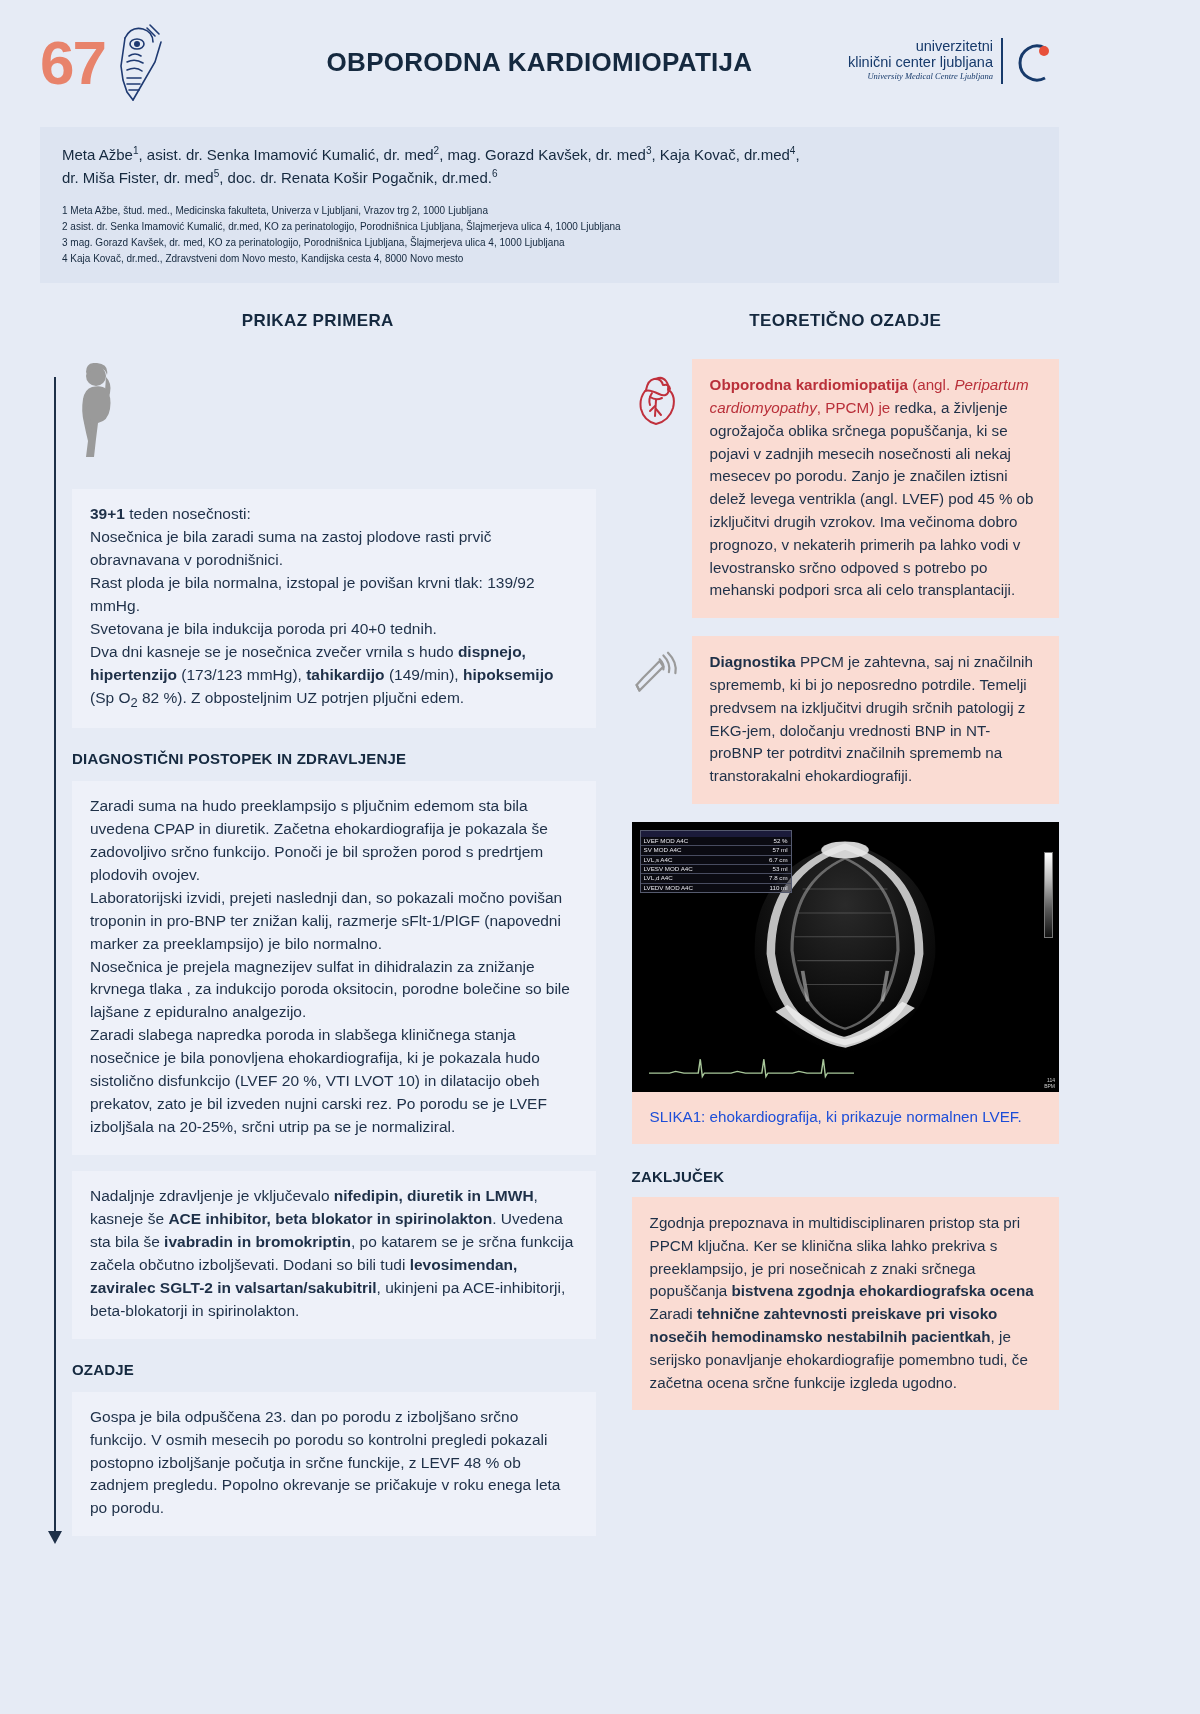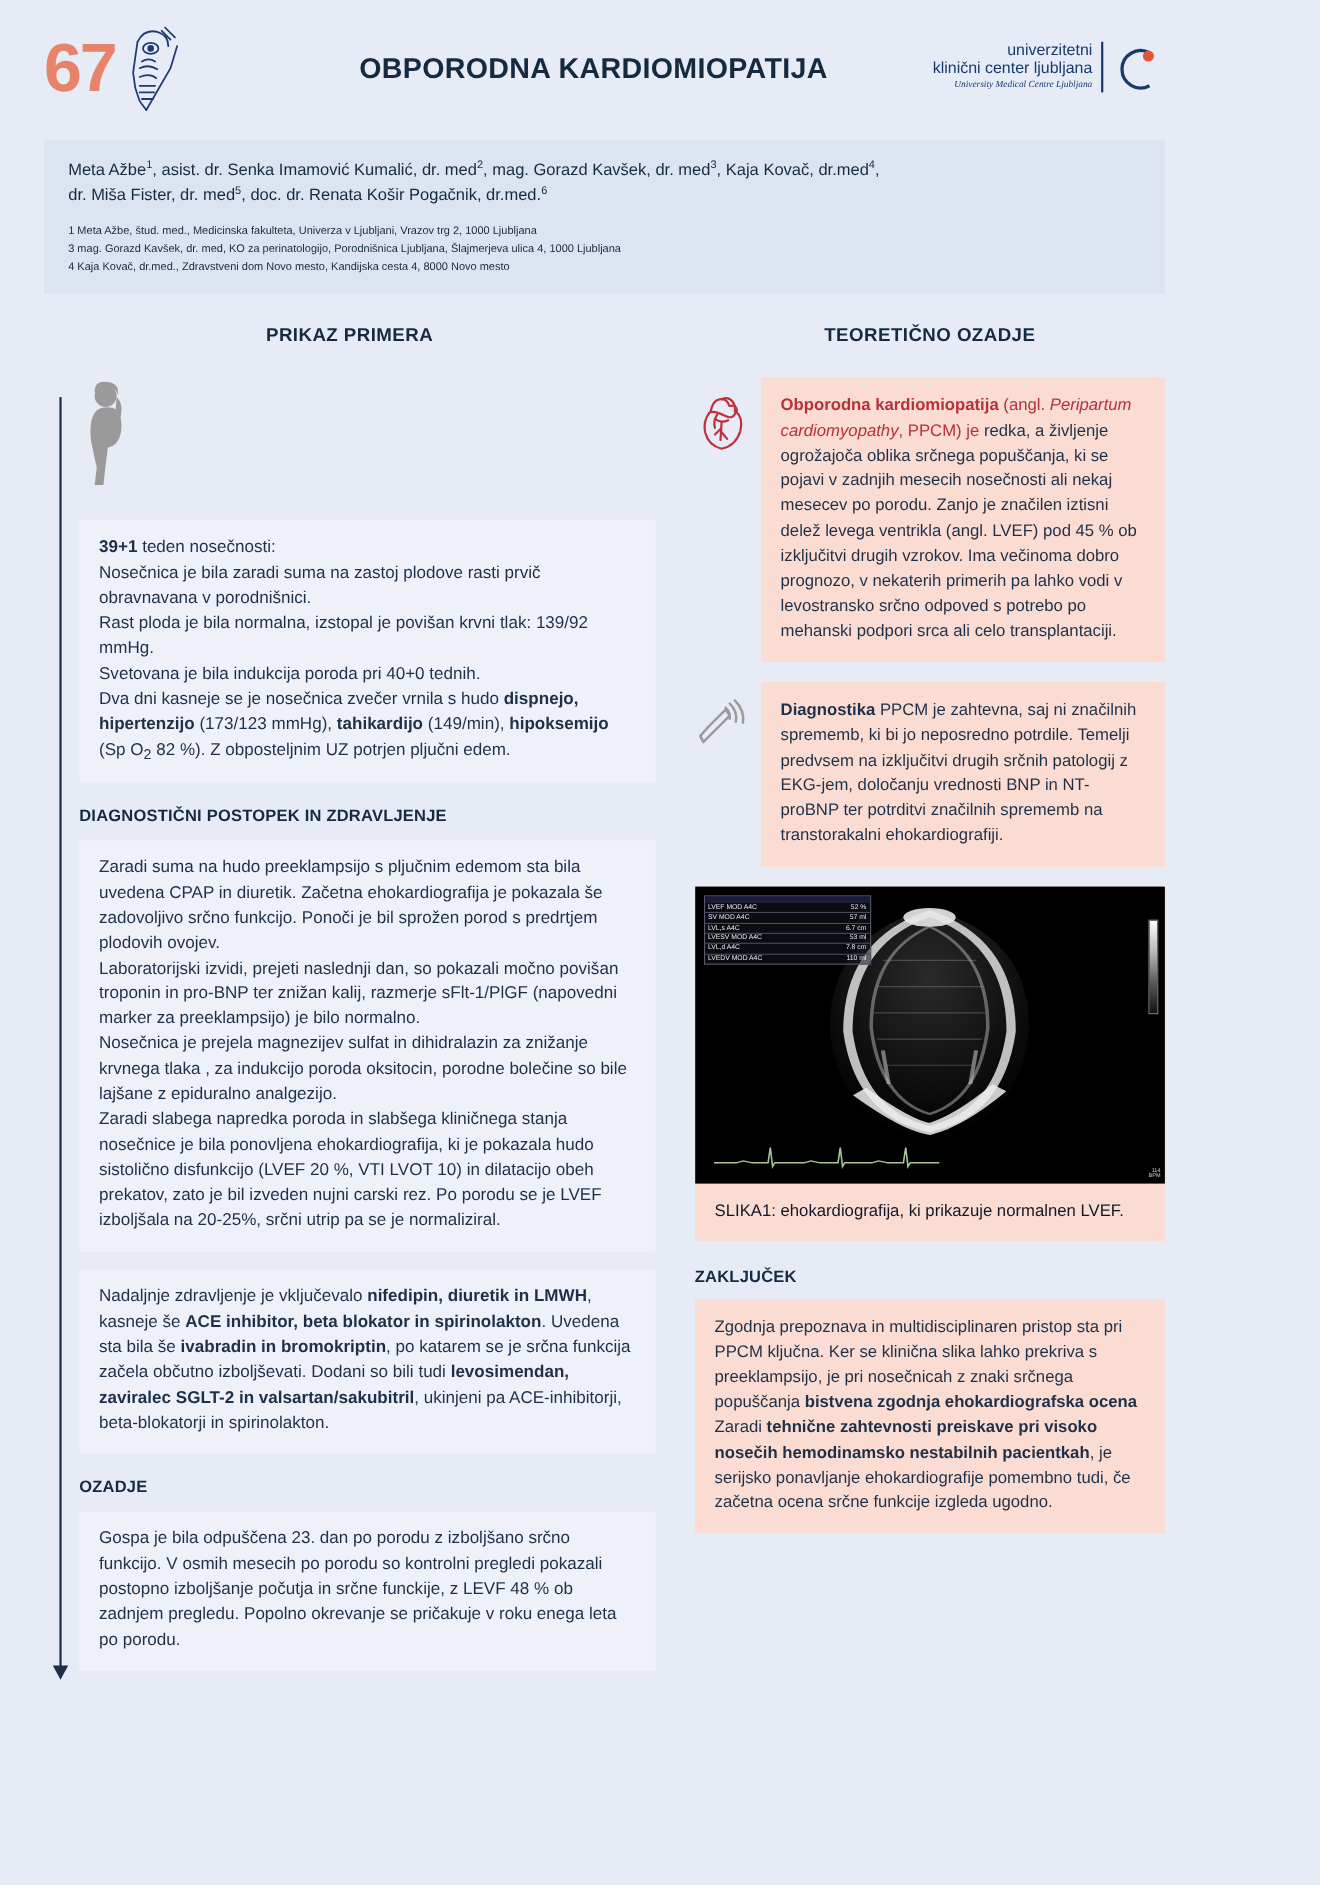--- a/index.html
+++ b/index.html
@@ -177,21 +177,21 @@
   .echo-img {
     width: 100%;
     height: 270px;
     background: #000;
     position: relative;
     overflow: hidden;
   }
   .echo-caption {
     font-size: 15.2px;
     line-height: 1.45;
-    color: #0f172a;
+    color: #1d4ed8;
     padding: 14px 18px 16px 18px;
   }
 
   
   .echo-overlay {
     position: absolute;
     left: 8px; top: 8px;
     width: 152px;
     background: rgba(20,20,32,0.55);
     border: 1px solid #555a6e;
@@ -280,20 +280,21 @@
     </div>
   </div>
 
   <div class="authors-box">
     <div class="authors-main">
       <div id="authors-line-1">Meta Ažbe<sup>1</sup>, asist. dr. Senka Imamović Kumalić, dr. med<sup>2</sup>, mag. Gorazd Kavšek, dr. med<sup>3</sup>, Kaja Kovač, dr.med<sup>4</sup>,</div>
       <div id="authors-line-2">dr. Miša Fister, dr. med<sup>5</sup>, doc. dr. Renata Košir Pogačnik, dr.med.<sup>6</sup></div>
     </div>
     <div class="affiliations" id="affiliations-list">
         <div>1 Meta Ažbe, štud. med., Medicinska fakulteta, Univerza v Ljubljani, Vrazov trg 2, 1000 Ljubljana</div>
+        <div>2 asist. dr. Senka Imamović Kumalić, dr.med, KO za perinatologijo, Porodnišnica Ljubljana, Šlajmerjeva ulica 4, 1000 Ljubljana</div>
         <div>3 mag. Gorazd Kavšek, dr. med, KO za perinatologijo, Porodnišnica Ljubljana, Šlajmerjeva ulica 4, 1000 Ljubljana</div>
         <div>4 Kaja Kovač, dr.med., Zdravstveni dom Novo mesto, Kandijska cesta 4, 8000 Novo mesto</div>
       </div>
   </div>
 
   <div class="columns">
 
     <div class="col-left">
       <div class="col-heading">PRIKAZ PRIMERA</div>
 

